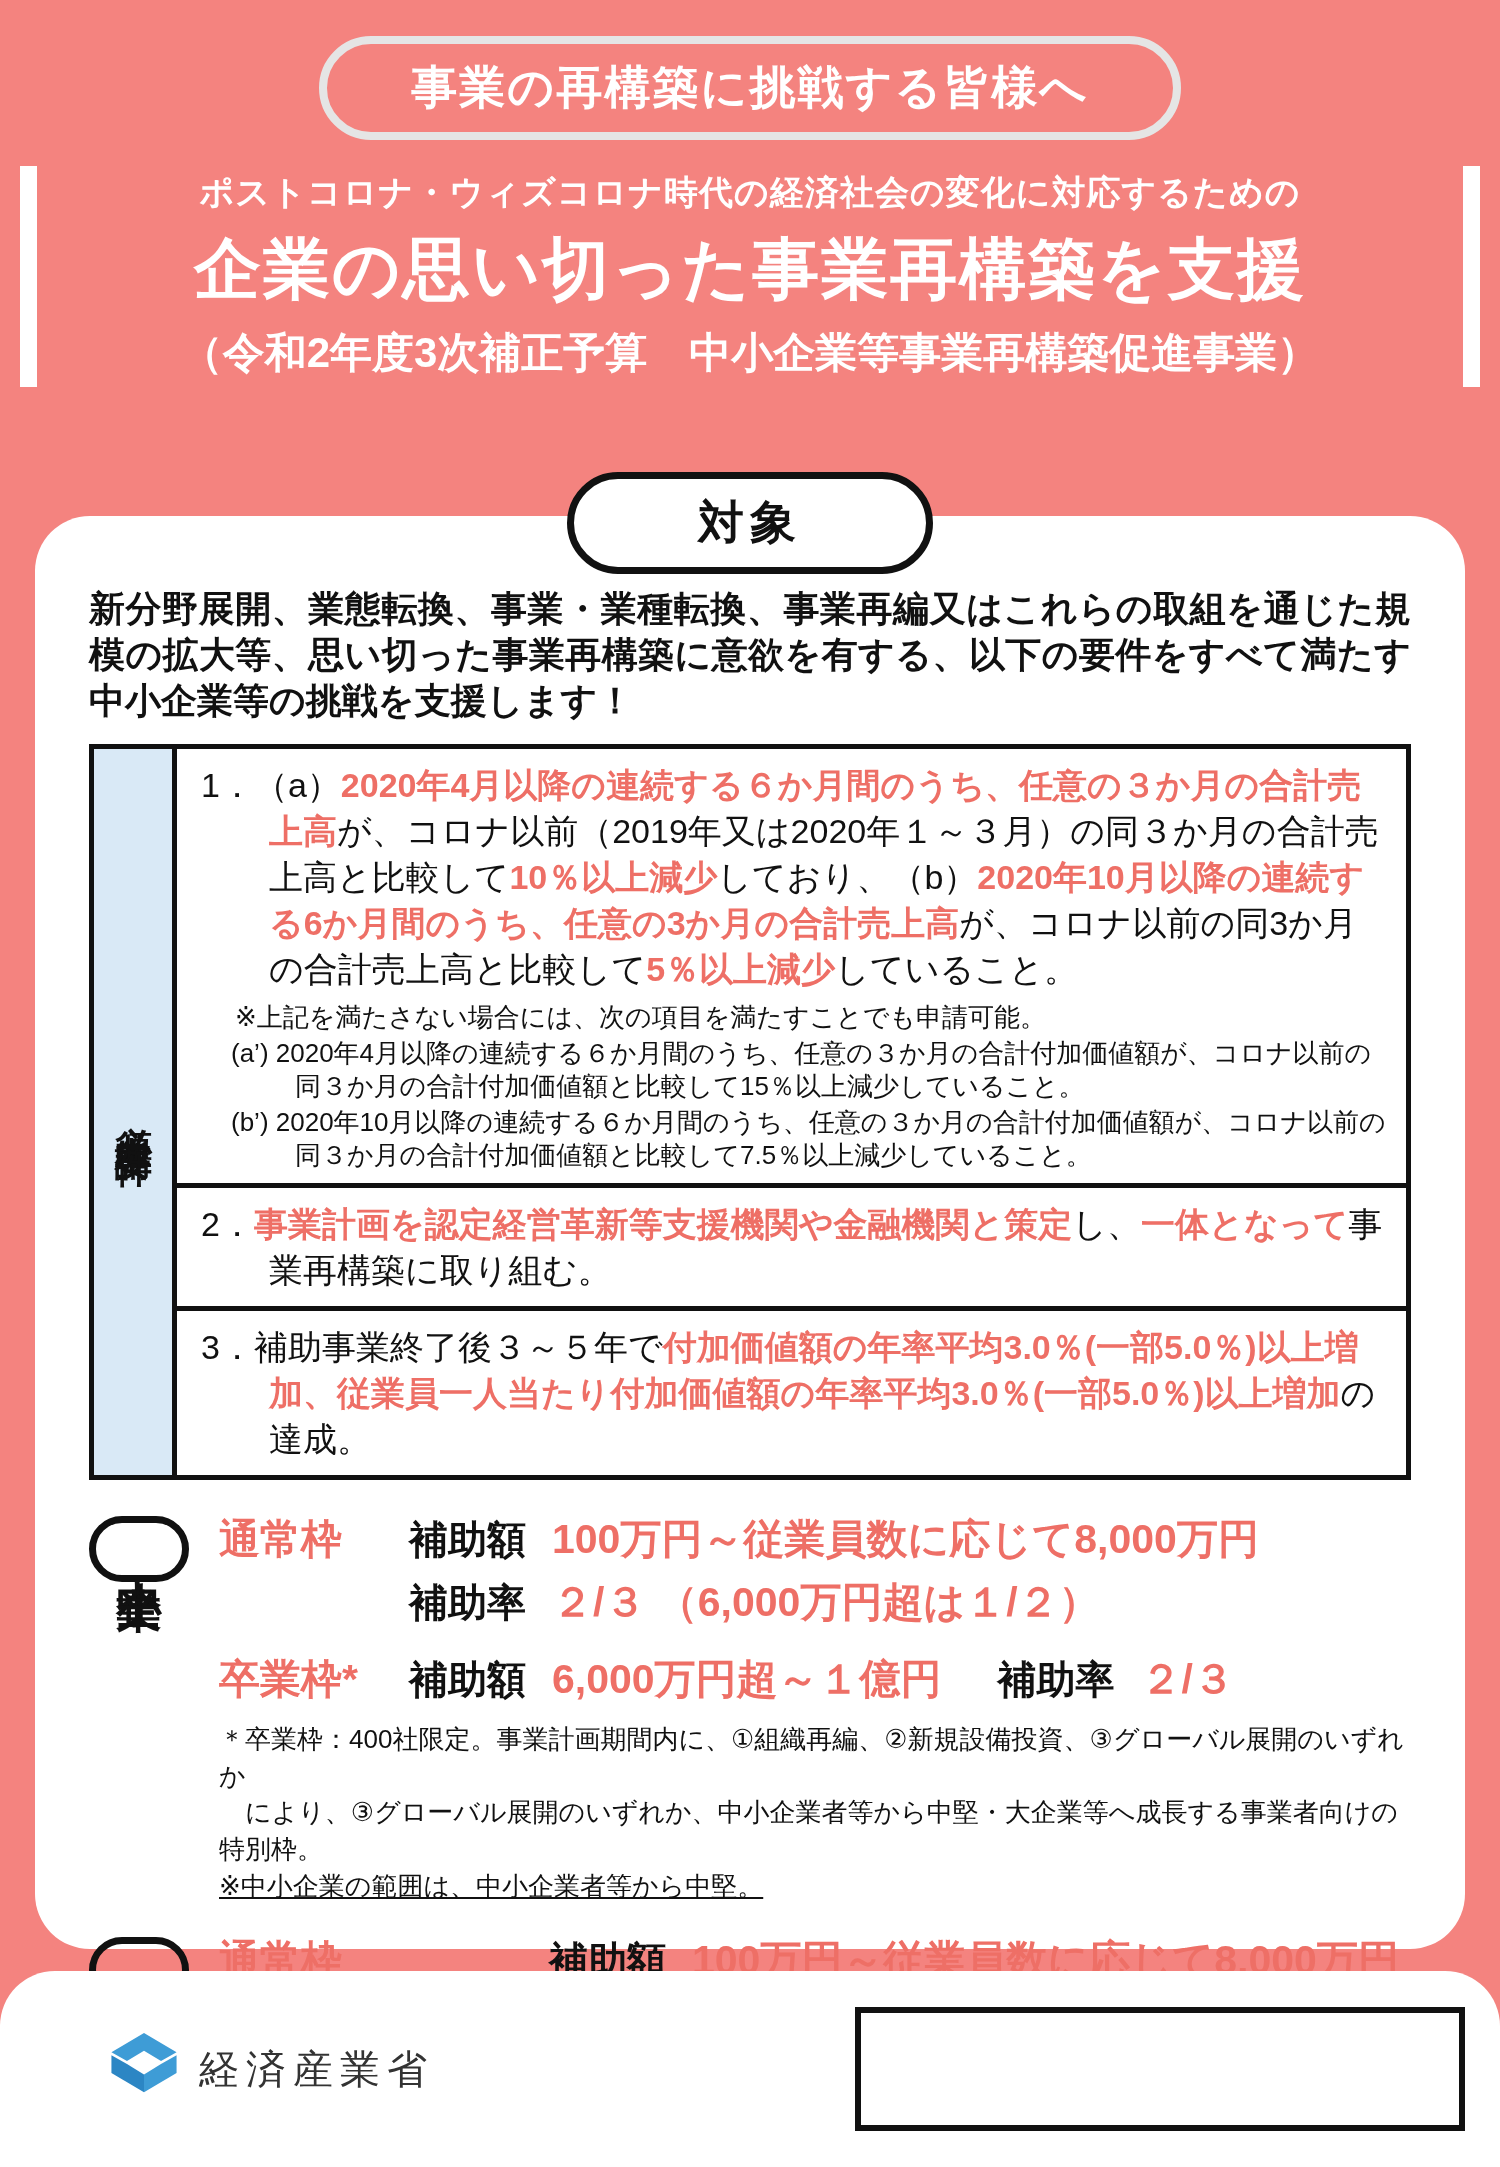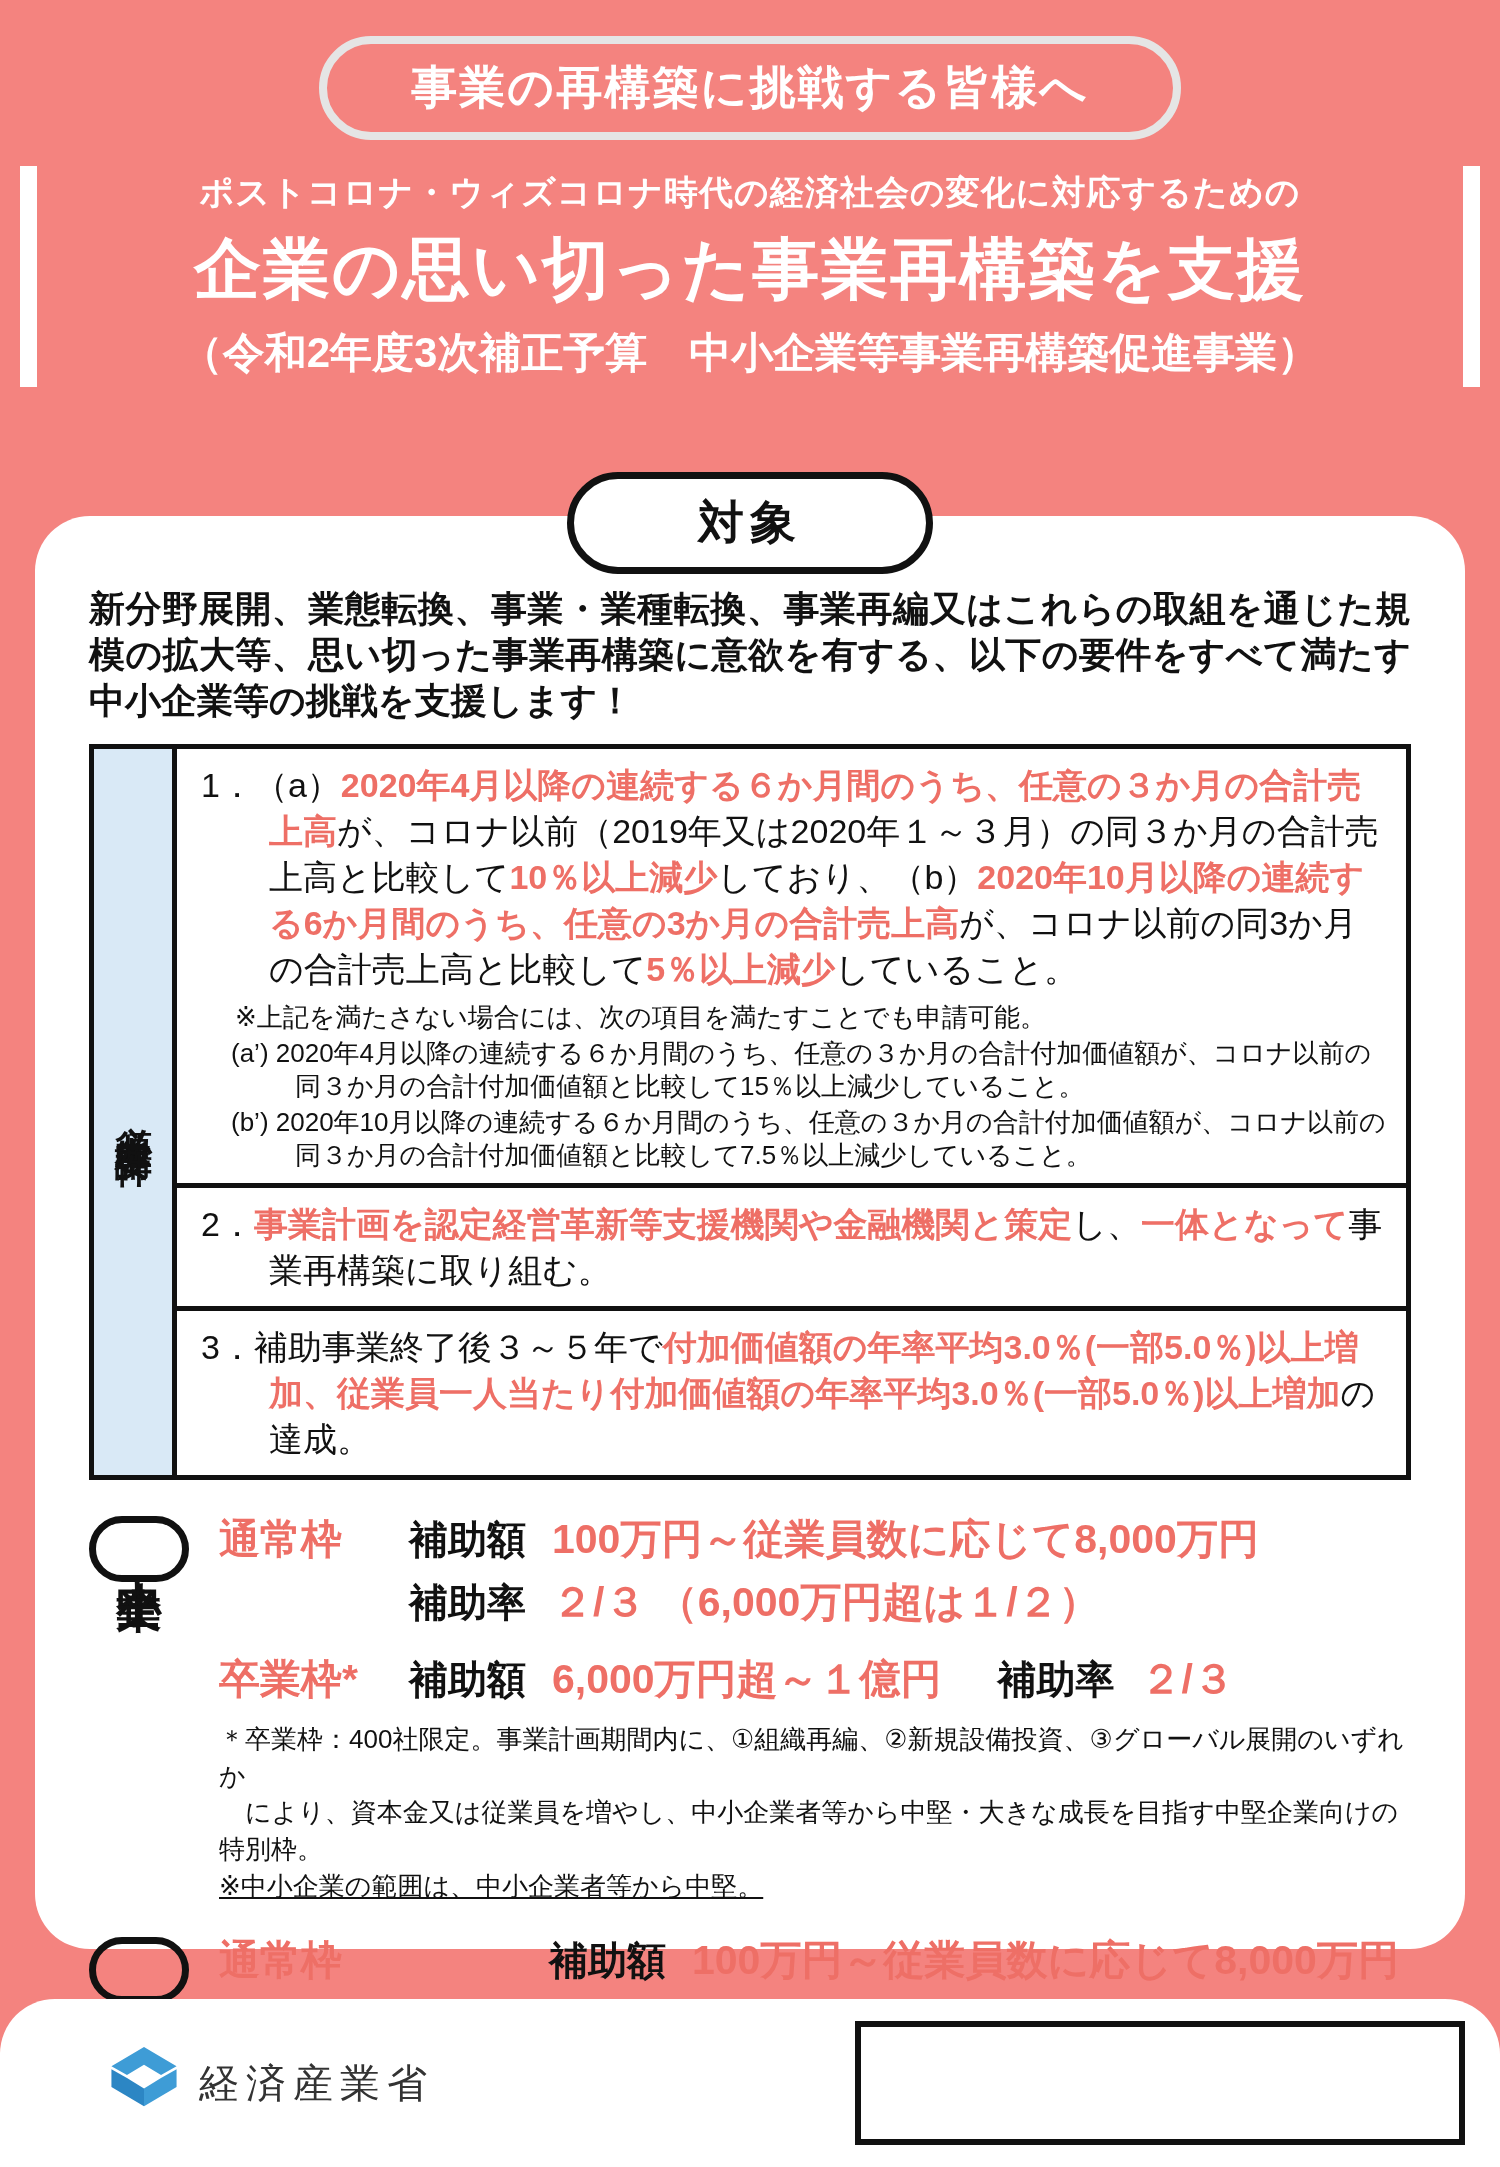--- a/index.html
+++ b/index.html
@@ -74,21 +74,21 @@
   .m-key2{margin-left:56px;}
   .m-row.indent1{padding-left:190px;margin-top:8px;}
   .m-row.indent2{padding-left:330px;margin-top:8px;}
   .m-row.third{margin-top:22px;}
   .m-frame.inlinegap{margin-right:34px;}
   .m-fns{margin-top:14px;font-size:26px;color:#111;line-height:1.42;}
   .m-fns .ul{text-decoration:underline;}
   .fn-seg{font-size:26px;color:#111;margin-top:12px;line-height:1.42;}
   
   .footer{
-    position:absolute;left:0;right:0;bottom:0;height:168px;
+    position:absolute;left:0;right:0;bottom:0;height:196px;
     background:#fff;border-radius:55px 55px 0 0;
     display:flex;align-items:center;padding:0 35px;box-sizing:border-box;
   }
   .meti{display:flex;align-items:center;margin-left:72px;}
   .meti-label{font-size:40px;color:#333;letter-spacing:7px;margin-left:18px;font-weight:500;}
   .chusho{margin-left:110px;display:flex;align-items:center;}
   .stamp-rect{
     margin-left:auto;width:598px;height:112px;border:6px solid #111;background:#fff;
   }
 </style>
@@ -155,21 +155,21 @@
         </div>
         <div class="m-row third">
           <span class="m-frame w1">卒業枠*</span>
           <span class="m-key">補助額</span>
           <span class="m-val">6,000万円超～１億円</span>
           <span class="m-key m-key2">補助率</span>
           <span class="m-val">２/３</span>
         </div>
         <div class="m-fns">
           <div>＊卒業枠：400社限定。事業計画期間内に、①組織再編、②新規設備投資、③グローバル展開のいずれか</div>
-          <div>　により、資本金又は従業員を増やし、中小企業者等から中堅・大きな成長を目指す中堅企業向けの特別枠。</div>
+          <div>　により、③グローバル展開のいずれか、中小企業者等から中堅・大企業等へ成長する事業者向けの特別枠。</div>
           <div class="ul">※中小企業の範囲は、中小企業者等から中堅。</div>
         </div>
       </div>
     </div>
 
     <div class="money-section">
       <div class="tag-stadium">中堅企業</div>
       <div class="money-content">
         <div class="m-row">
           <span class="m-frame w2">通常枠</span>

